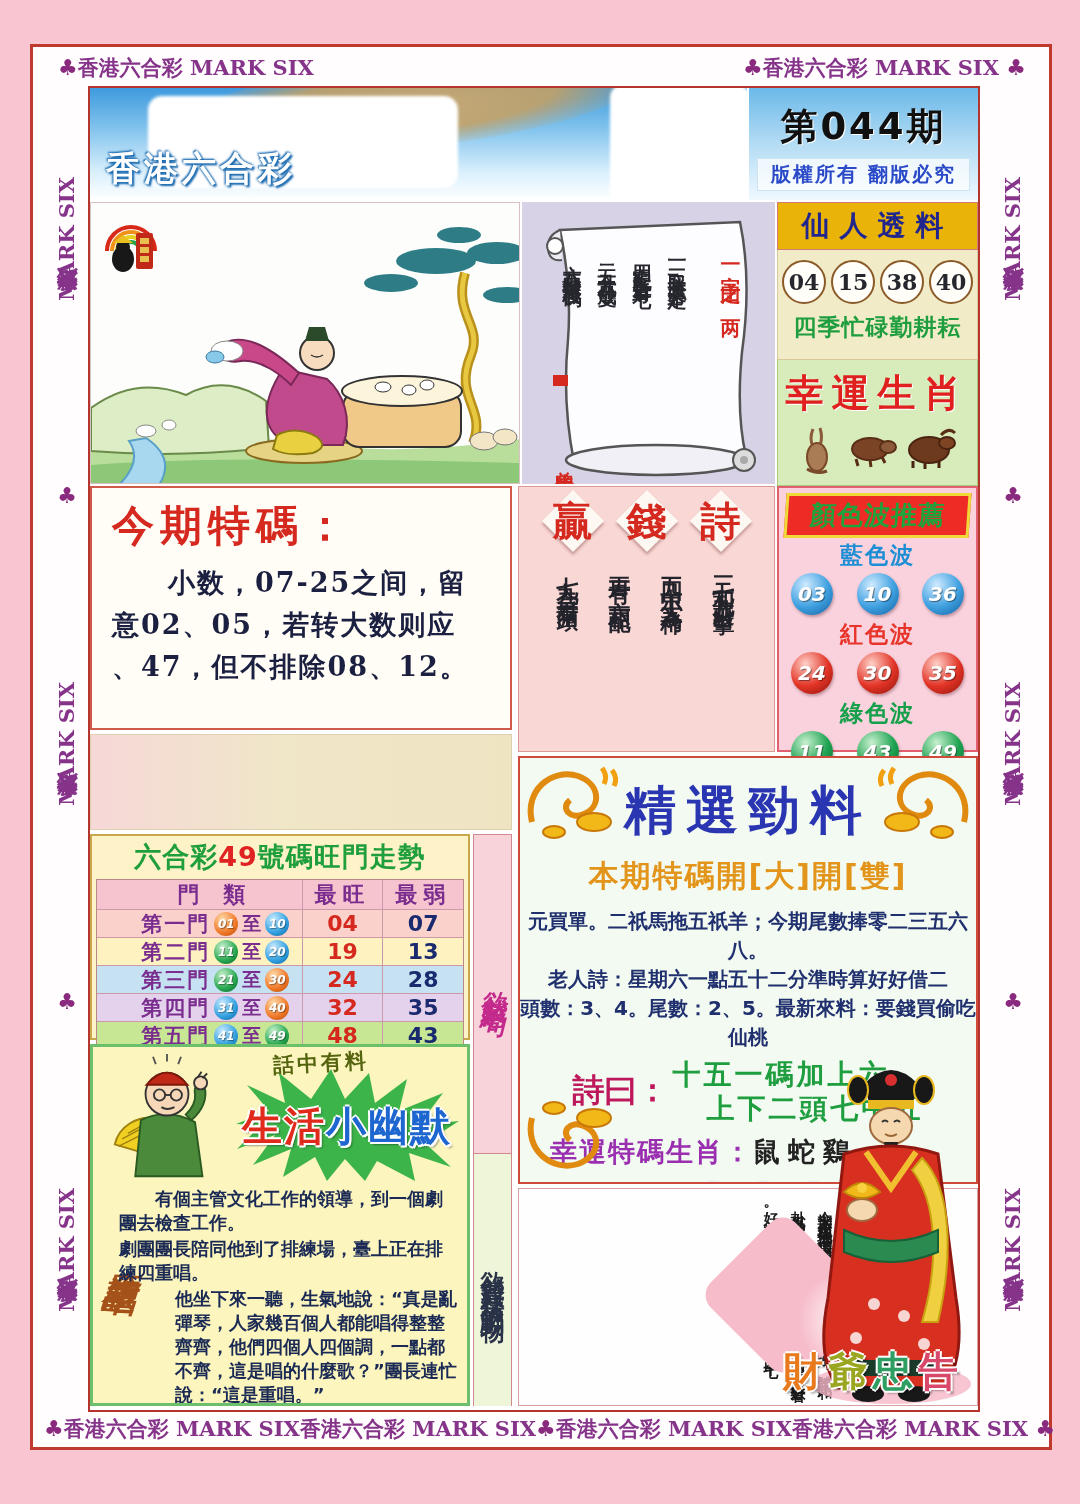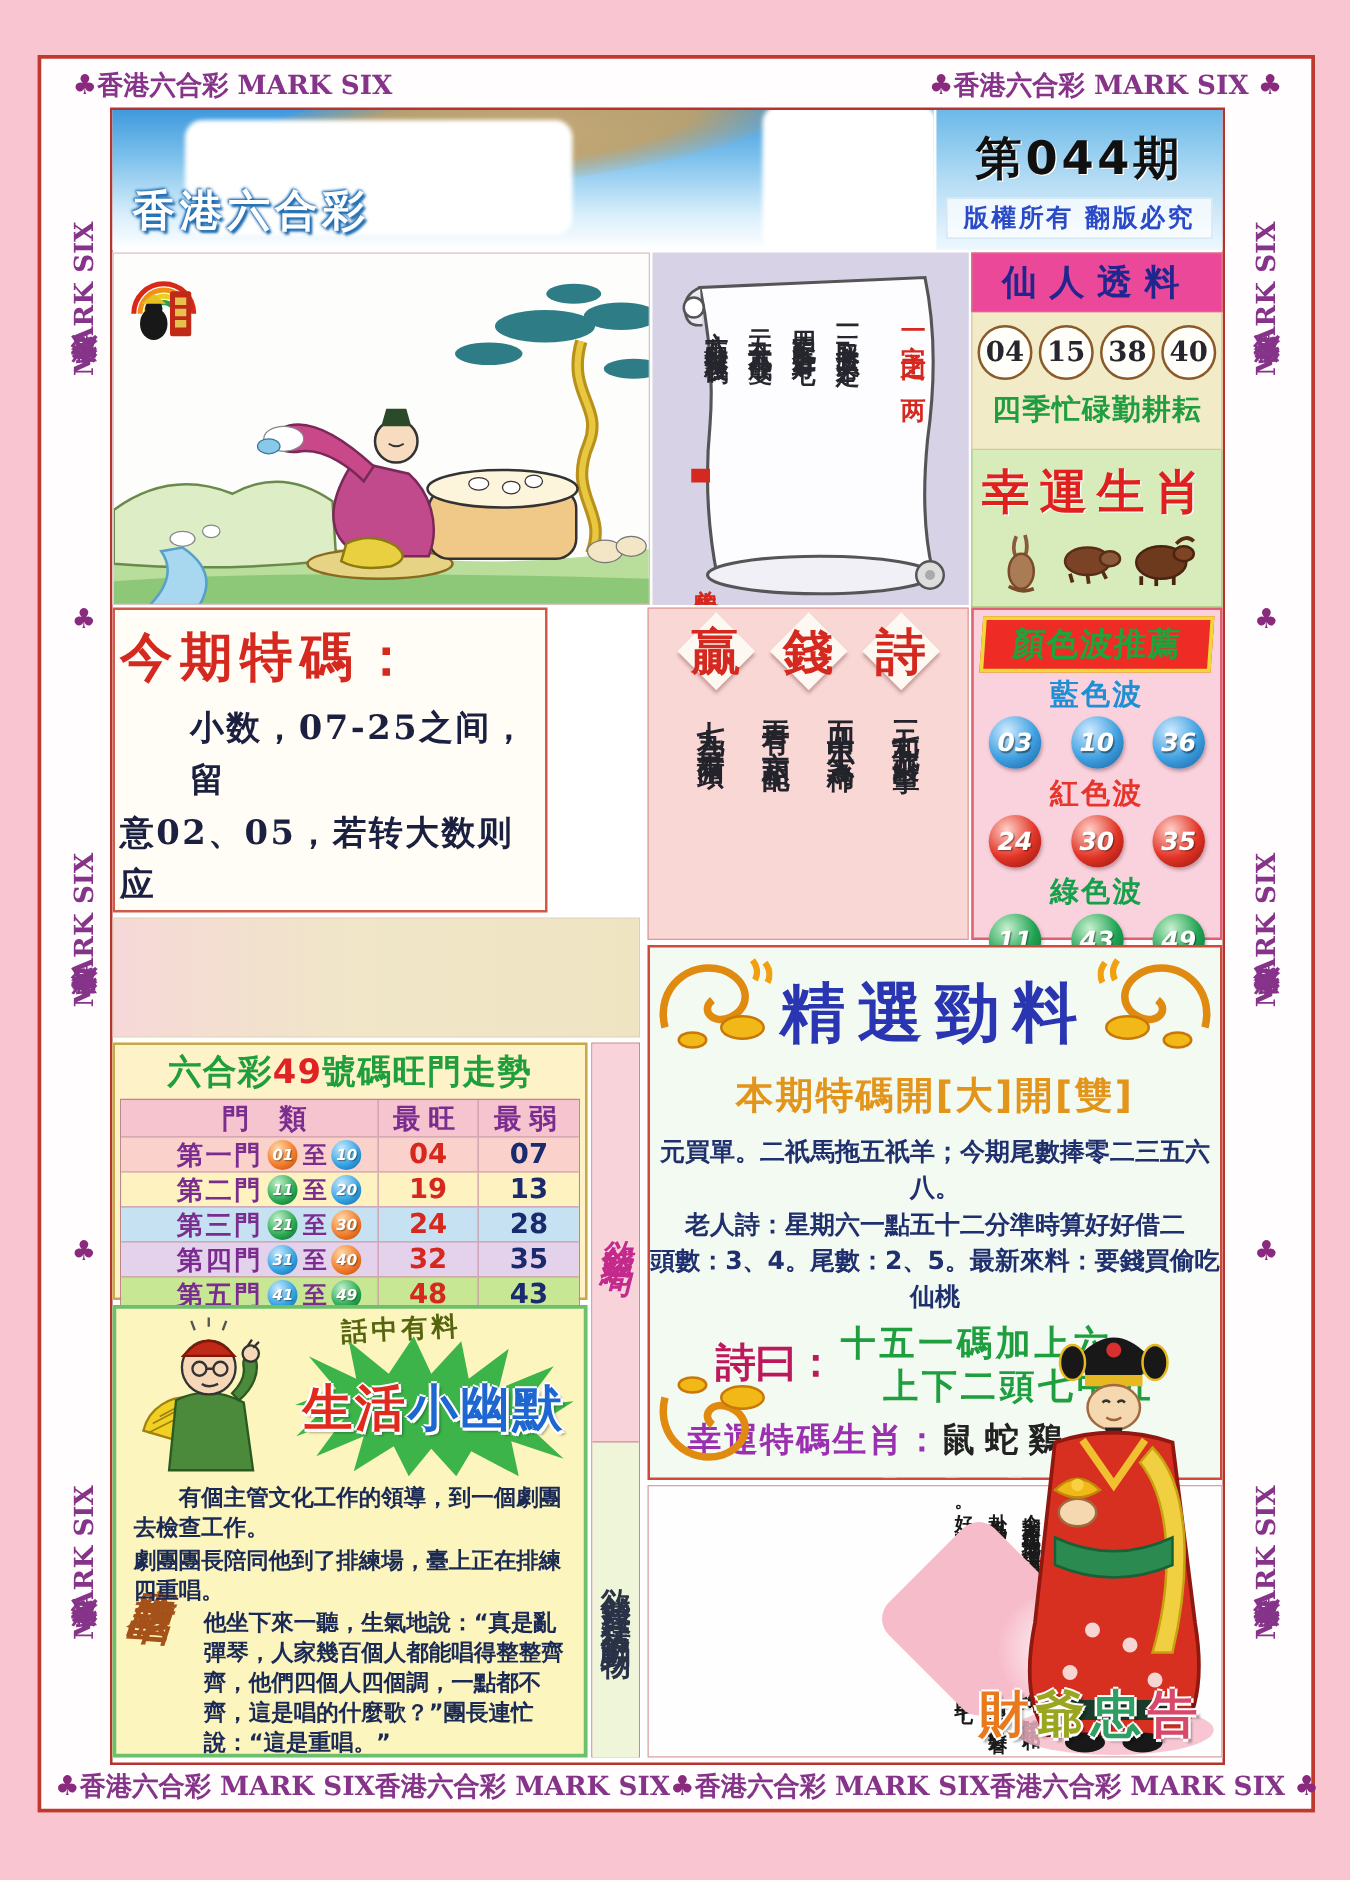--- a/index.html
+++ b/index.html
@@ -38,32 +38,32 @@
   .logo{position:absolute;left:12px;top:10px;width:58px;height:66px;}
   
   .scrollp{left:432px;top:114px;width:253px;height:282px;background:#d8d2e6;overflow:hidden;}
   .scroll-title{position:absolute;right:30px;top:52px;writing-mode:vertical-rl;color:#d5281e;font-weight:bold;font-size:20px;letter-spacing:6px;font-family:"DejaVu Serif",serif;}
   .scroll-cols{position:absolute;left:38px;top:48px;height:200px;display:flex;flex-direction:row-reverse;gap:9px;}
   .scroll-cols span{writing-mode:vertical-rl;font-size:19px;font-weight:bold;color:#26262e;letter-spacing:4px;font-family:"DejaVu Serif",serif;}
   .scroll-sign{position:absolute;left:30px;bottom:22px;writing-mode:vertical-rl;color:#d5281e;font-size:20px;font-weight:bold;letter-spacing:2px;}
   .seal-sq{position:absolute;left:31px;bottom:98px;width:15px;height:11px;background:#d5281e;}
   
   .rightcol{left:687px;top:114px;width:201px;height:282px;}
-  .xianren-h{height:46px;background:#ec4899;border:1px solid #d07a74;display:flex;align-items:center;justify-content:center;
+  .xianren-h{height:46px;background:#eab308;border:1px solid #d07a74;display:flex;align-items:center;justify-content:center;
     color:#20268e;font-size:28px;font-weight:bold;letter-spacing:10px;font-family:Liberation Mono, monospace;}
   .xianren-m{height:110px;background:#f2ebc8;border:1px solid #d8c89a;border-top:none;text-align:center;padding-top:10px;box-sizing:border-box;}
   .numrow{display:flex;justify-content:center;gap:5px;}
   .numcirc{width:40px;height:40px;border-radius:50%;background:#fffef8;border:2px solid #8a5a28;display:flex;align-items:center;justify-content:center;
     font-family:"DejaVu Serif",serif;font-size:22px;font-weight:bold;color:#26262e;}
   .season{margin-top:8px;color:#1f9e3f;font-size:23px;font-weight:bold;letter-spacing:1px;}
   .zodiac{height:126px;background:#d7ecba;border:1px solid #a8c87e;border-top:none;text-align:center;padding-top:8px;box-sizing:border-box;}
   .zodiac-t{color:#e01f1f;font-size:38px;font-weight:bold;letter-spacing:8px;text-shadow:1px 1px 0 #fff;text-align:center;}
   .animals{display:flex;justify-content:space-around;padding:6px 18px 0 18px;}
   
-  .specialbox{left:0;top:398px;width:348px;height:244px;background:#fffdf6;border:2px solid #cf5a49;padding:10px 4px;}
+  .specialbox{left:0;top:398px;width:422px;height:244px;background:#fffdf6;border:2px solid #cf5a49;padding:10px 20px;}
   .special-t{color:#d5281e;font-size:42px;font-weight:bold;letter-spacing:6px;font-family:"DejaVu Serif",serif;}
   .special-b{margin-top:8px;font-family:"DejaVu Serif",serif;font-weight:bold;color:#1c2040;font-size:27px;line-height:42px;letter-spacing:2px;}
   .special-b div:first-child{padding-left:56px;}
   
   .blankstrip{left:0;top:646px;width:422px;height:96px;background:linear-gradient(90deg,#f6d8d8 0%,#f0e6c8 45%,#efe4c2 100%);border:1px solid #e0d0b0;}
   
   .winpoem{left:428px;top:398px;width:257px;height:266px;background:#f9d7d5;border:1px solid #dc9a94;overflow:hidden;}
   .wp-title{display:flex;justify-content:center;gap:26px;margin-top:10px;}
   .wp-title .dchar{position:relative;width:48px;height:48px;display:flex;align-items:center;justify-content:center;
     color:#d5281e;font-size:40px;font-weight:bold;font-family:"DejaVu Serif",serif;}
@@ -128,21 +128,21 @@
   
   .humor{left:0;top:956px;width:380px;height:362px;background:#fcf5bd;border:3px solid #6cc06c;overflow:hidden;}
   .kicker{position:absolute;left:180px;top:2px;color:#55650f;font-size:21px;font-weight:bold;letter-spacing:3px;transform:rotate(-3deg);}
   .burst{position:absolute;left:138px;top:22px;width:232px;height:112px;}
   .burst svg{position:absolute;left:0;top:0;}
   .h-title{position:absolute;left:0;top:30px;width:100%;text-align:center;font-size:40px;font-weight:bold;letter-spacing:2px;}
   .h-title .tr{color:#e02a1c;text-shadow:2px 0 0 #fff,-2px 0 0 #fff,0 2px 0 #fff,0 -2px 0 #fff,2px 2px 0 #fff,3px 3px 2px rgba(0,0,0,.35);}
   .h-title .tb{color:#1e66d0;text-shadow:2px 0 0 #fff,-2px 0 0 #fff,0 2px 0 #fff,0 -2px 0 #fff,2px 2px 0 #fff,3px 3px 2px rgba(0,0,0,.35);}
   .oldman{position:absolute;left:4px;top:6px;width:140px;height:140px;}
   .h-body{position:absolute;left:10px;top:140px;right:8px;color:#1a2a55;font-size:18px;font-weight:bold;line-height:24px;}
-  .h-body p{margin:0 0 2px 4px;}
+  .h-body p{margin:0 0 2px 16px;}
   .h-body .ind{text-indent:2em;}
   .h-wrap{margin-left:56px;}
   .sidelabel{position:absolute;left:6px;top:196px;writing-mode:vertical-rl;color:#a5521a;font-size:33px;font-weight:bold;font-style:italic;letter-spacing:5px;font-family:"DejaVu Serif",serif;transform:rotate(4deg);}
   
   .advice{left:428px;top:1100px;width:460px;height:218px;background:#fefefe;border:1px solid #d8a0a0;overflow:hidden;}
   .adv-text{position:absolute;left:14px;top:10px;width:305px;height:198px;writing-mode:vertical-rl;
     color:#1a1a1a;font-size:15px;font-weight:bold;letter-spacing:3px;line-height:27px;font-family:"DejaVu Serif",serif;}
   .heart{position:absolute;right:4px;bottom:2px;width:250px;height:168px;}
   .heart .hc{position:absolute;background:#f7bcca;border-radius:50%;}
   .heart .hl{left:18px;top:28px;width:110px;height:100px;}

